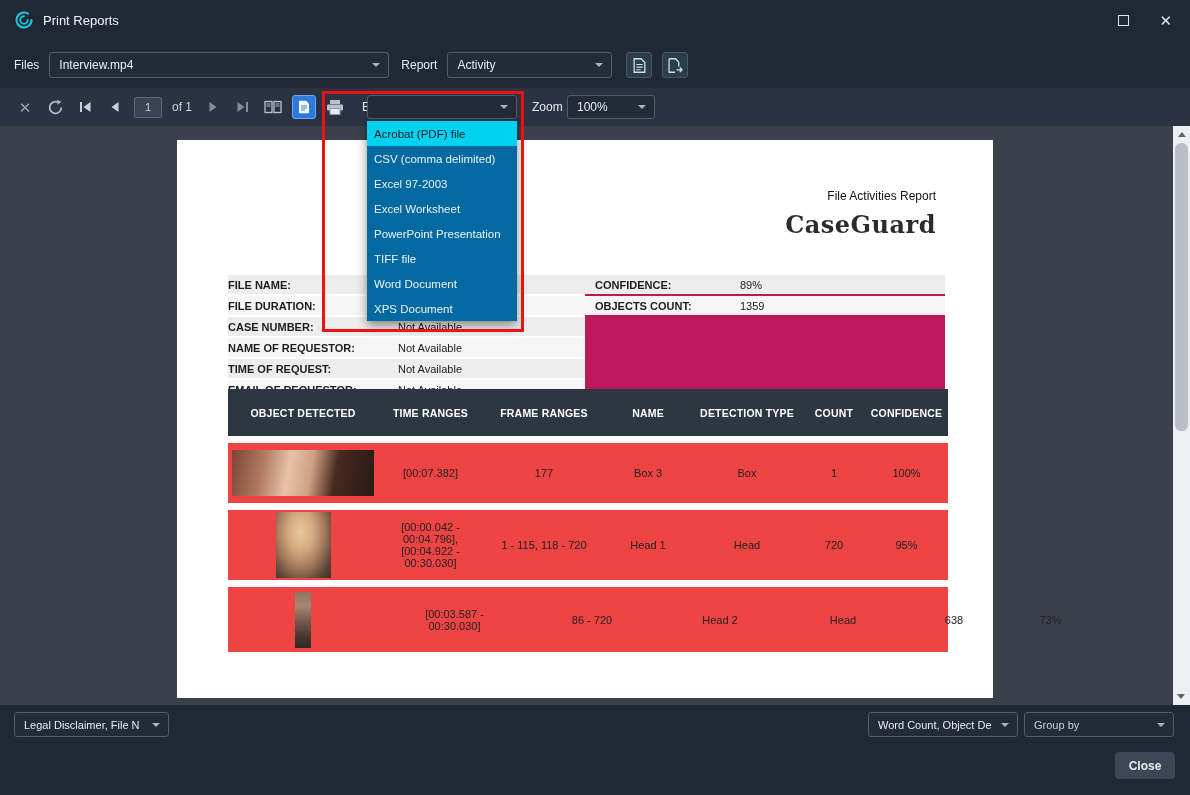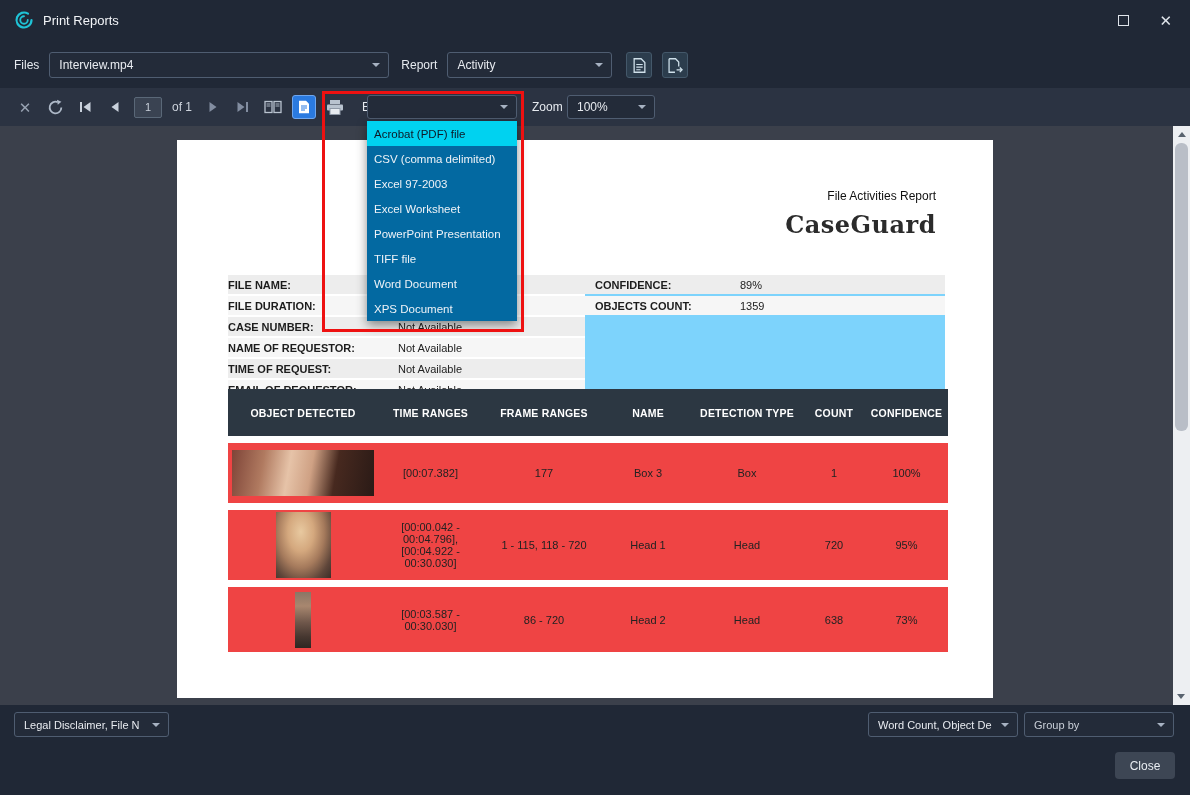--- a/index.html
+++ b/index.html
@@ -43,50 +43,50 @@
   .red-rect { position:absolute; left:322px; top:91px; width:202px; height:241px; border:3px solid #ee1111; z-index:60; pointer-events:none; }
 
   
   .preview { position:absolute; top:126px; left:0; right:0; height:579px; background:#3b404b; overflow:hidden; }
   .page { position:absolute; left:177px; top:14px; width:816px; bottom:7px; background:#ffffff; }
   .report-subtitle { position:absolute; right:57px; top:49px; font-size:12px; color:#111; }
   .report-brand { position:absolute; right:57px; top:70px; font-family:"DejaVu Serif", serif; font-weight:bold; font-size:24px; color:#2b2b2b; letter-spacing:0.5px; }
 
   .fields { position:absolute; left:51px; top:135px; width:717px; display:flex; }
   .fields-left { width:357px; }
-  .fields-right { width:360px; background:#7dd3fc; }
+  .fields-right { width:360px; background:#be185d; }
   .frow { height:19px; margin-bottom:2px; display:flex; align-items:center; font-size:11px; }
   .g-dark { background:#ededed; }
   .g-light { background:#f6f6f6; }
   .flabel { width:170px; padding-left:0; font-weight:bold; color:#1c1c1c; white-space:nowrap; }
   .fields-right .flabel { width:155px; padding-left:10px; }
   .fval { color:#222; }
 
   .rtable { position:absolute; left:51px; top:249px; width:720px; }
   .tgrid { display:grid; grid-template-columns:150px 105px 122px 86px 112px 62px 83px; }
   .thead { background:#2c3742; height:47px; align-items:center; }
   .thead span { color:#ffffff; font-weight:bold; font-size:10.5px; text-align:center; letter-spacing:0.2px; }
   .trow { background:#ef4444; margin-top:7px; align-items:center; justify-items:center; font-size:11px; color:#222; text-align:center; }
-  .trow.r1 { height:60px; } .trow.r2 { height:70px; } .trow.r3 { height:65px; }
+  .trow.r1 { height:60px; } .trow.r2 { height:70px; } .trow.r3 { height:65px;gap:24px; }
   .tcell { padding:0 3px; }
   .thumb1 { width:142px; height:46px; background:linear-gradient(100deg,#7e4438 0%,#b07a60 22%,#e6c3a8 40%,#cfa184 55%,#47291f 72%,#2a1a16 100%); }
   .thumb2 { width:55px; height:66px; background:radial-gradient(ellipse at 45% 30%, #e8c9a0 0%, #d4a87e 30%, #a57a5c 55%, #5f463a 80%, #3c2e28 100%); }
   .thumb3 { width:16px; height:56px; background:linear-gradient(180deg,#8a7666 0%,#a8876f 25%,#6e564a 55%,#463730 80%,#2e2622 100%); }
 
   .scrollbar { position:absolute; top:0; right:0; bottom:0; width:17px; background:#edeff2; }
   .tri-up { width:0; height:0; border-left:4px solid transparent; border-right:4px solid transparent; border-bottom:5px solid #59636f; margin:6px auto 0; }
   .tri-down { width:0; height:0; border-left:4px solid transparent; border-right:4px solid transparent; border-top:5px solid #59636f; position:absolute; bottom:6px; left:4px; }
   .sb-thumb { position:absolute; left:2px; right:2px; top:17px; height:288px; background:#b9bec7; border-radius:6px; cursor:pointer; }
 
   
   .dd-bottom { position:absolute; height:25px; font-size:11px; }
   .dd-legal { left:14px; top:712px; width:155px; }
   .dd-wordcount { left:868px; top:712px; width:150px; }
   .dd-groupby { left:1024px; top:712px; width:150px; color:#c9cfd8; }
-  .close-btn { position:absolute; left:1115px; top:752px; width:60px; height:27px; background:#3d4654; border:none; border-radius:4px; color:#e8ecf1; font-size:12px; font-family:"Liberation Sans",sans-serif; cursor:pointer; }
+  .close-btn { position:absolute; left:1115px; top:752px; width:60px; height:27px; background:#3d4654; border:none; border-radius:4px; color:#e8ecf1; font-size:12px; font-family:"Liberation Sans",sans-serif; cursor:pointer;font-weight:bold; }
 </style>
 </head>
 <body>
 
 <div class="window">
 
   <div class="titlebar">
     <span style="display:flex;">
       <svg width="20" height="20" viewBox="0 0 24 24">
           <path d="M21 12a9 9 0 1 1-4.2-7.6" fill="none" stroke="#1fc3d6" stroke-width="2.6" stroke-linecap="round"></path>

